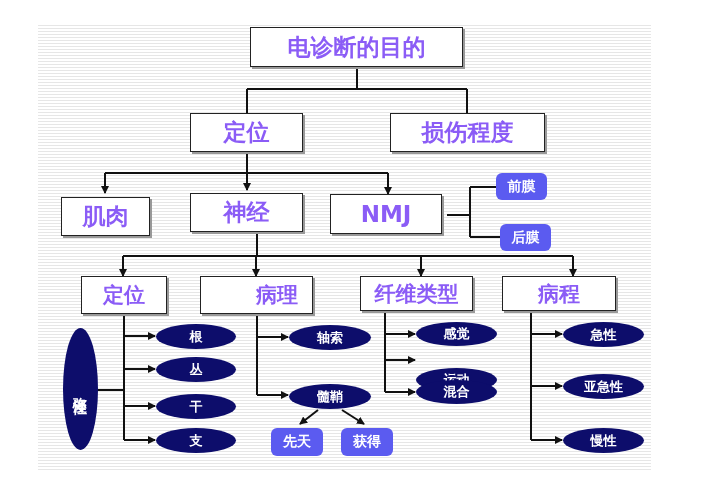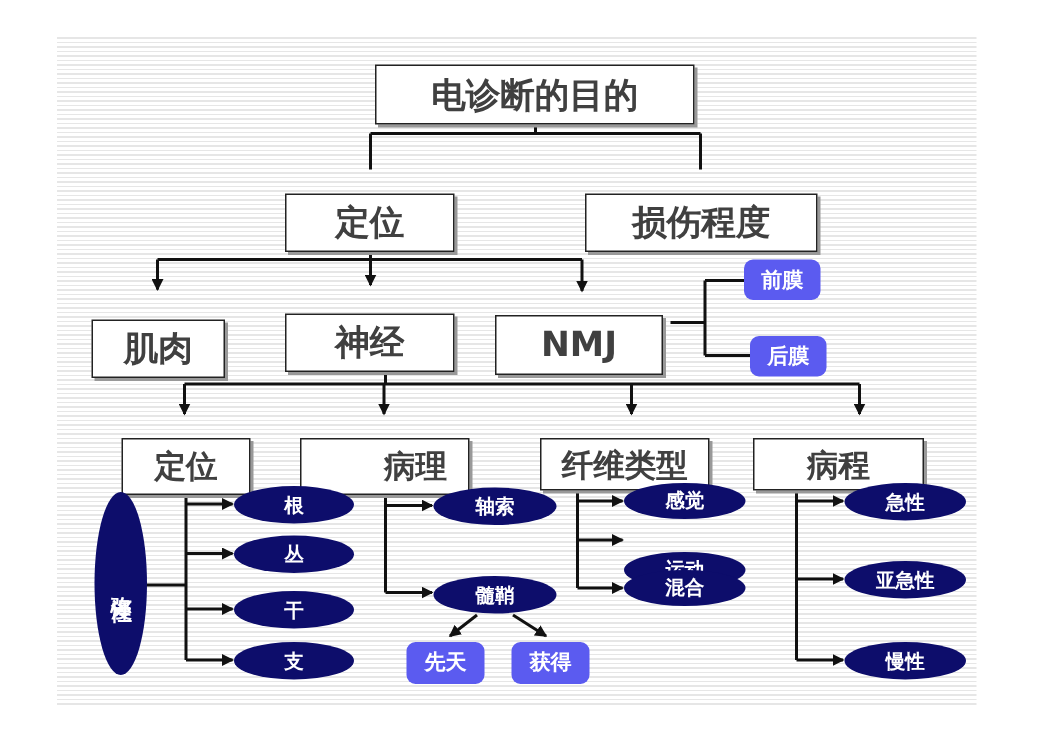--- a/index.html
+++ b/index.html
@@ -1,22 +1,22 @@
 <!DOCTYPE html>
 <html><head>
 <meta charset="utf-8">
 <style>
   html,body{margin:0;padding:0;background:#fff;}
   body{width:702px;height:496px;position:relative;overflow:hidden;font-family:"DejaVu Sans",sans-serif;}
   .panel{position:absolute;left:38px;top:23px;width:613px;height:447px;
     background:repeating-linear-gradient(to bottom,#ffffff 0px,#ffffff 2px,#e6e6e6 2px,#e6e6e6 3px);}
   svg.lines{position:absolute;left:0;top:0;width:702px;height:496px;}
   .box{position:absolute;background:#fff;border:1.5px solid #222;box-sizing:border-box;
-    display:flex;align-items:center;justify-content:center;font-weight:bold;color:#404040;
-    box-shadow:2px 2px 0 #999;margin-top:16px;}
+    display:flex;align-items:center;justify-content:center;font-weight:bold;color:#8b5cf6;
+    box-shadow:2px 2px 0 #999;}
   .b-lg{font-size:23px;}
   .b-md{font-size:21px;}
   .ell{position:absolute;background:#0d0d6b;border-radius:50%;color:#fff;font-weight:bold;
     font-size:13px;display:flex;align-items:center;justify-content:center;}
   .pill{position:absolute;background:#5b5bf0;border-radius:6px;color:#fff;font-weight:bold;
     font-size:14px;display:flex;align-items:center;justify-content:center;}
   .vert{writing-mode:vertical-rl;letter-spacing:2px;font-size:14px;}
 </style>
 </head>
 <body>

